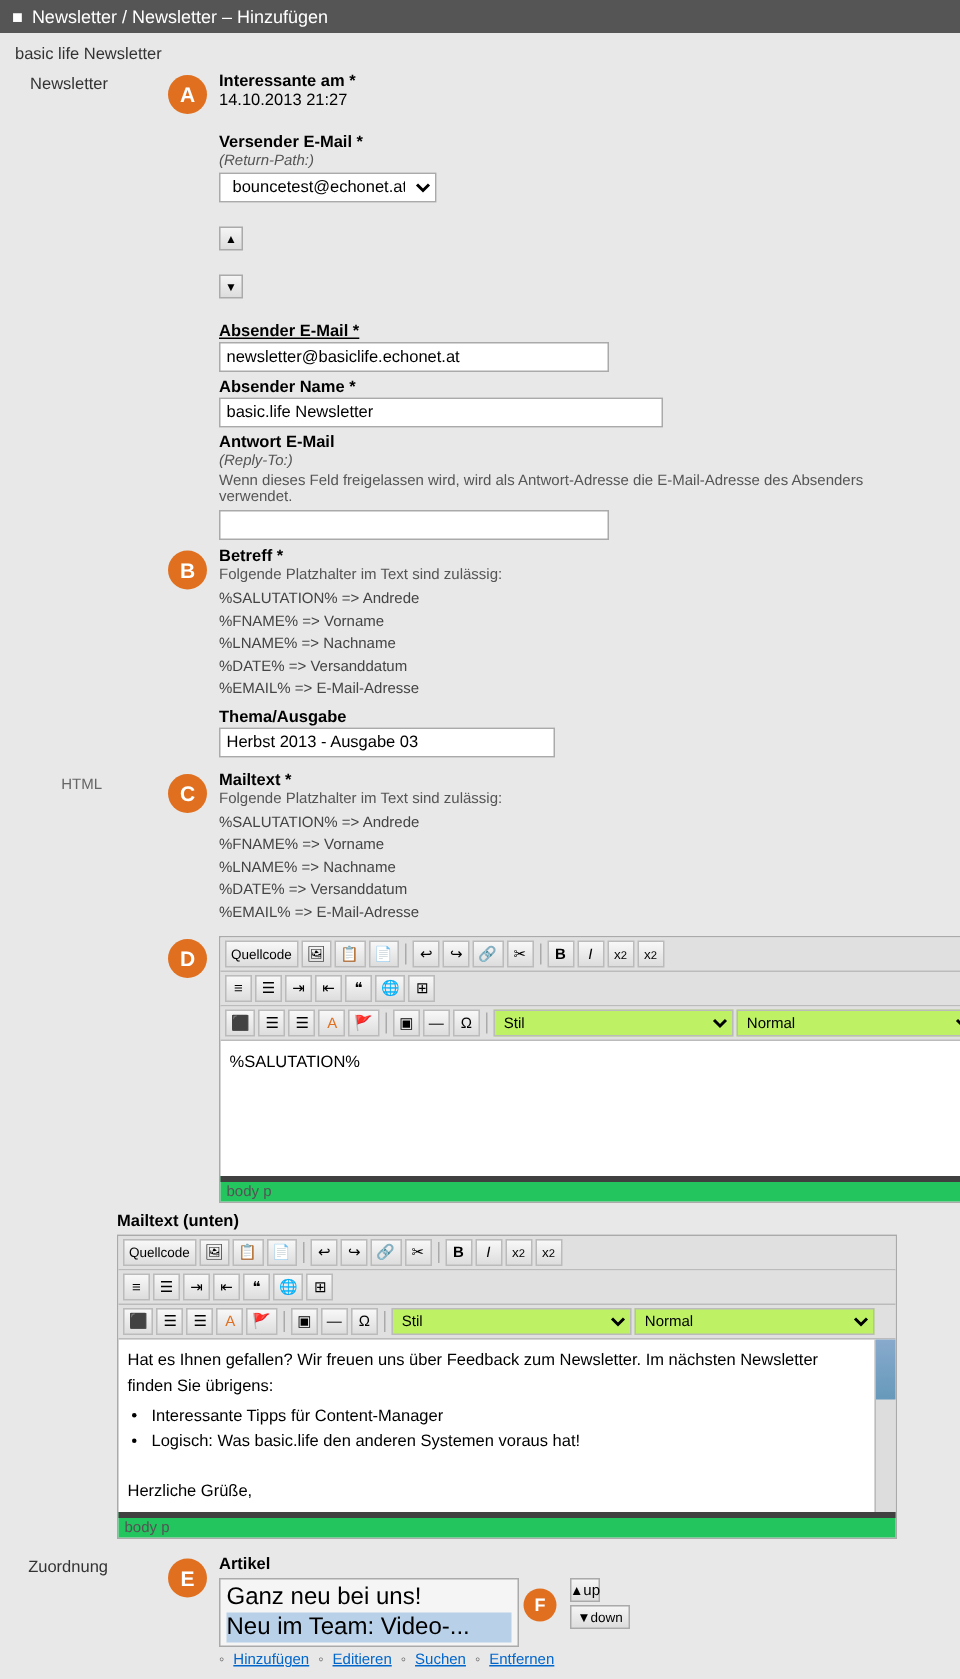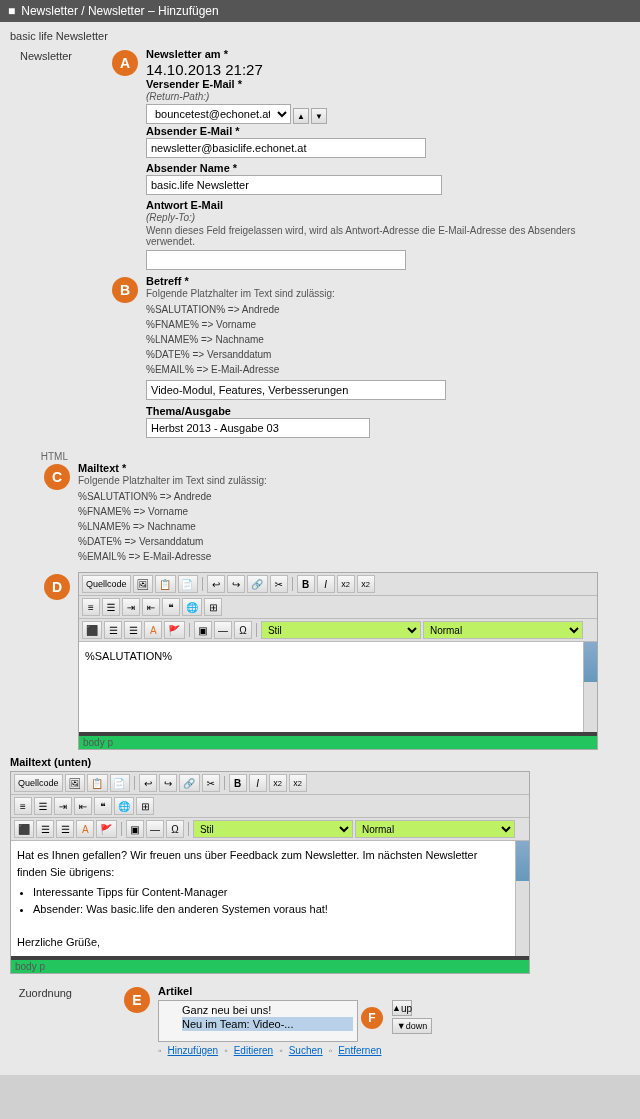--- a/index.html
+++ b/index.html
@@ -67,22 +67,23 @@
       font-size: 11px;
       padding: 2px 4px;
       width: 260px;
       height: 20px;
     }
     select {
       width: 160px;
     }
     .select-with-arrows {
       display: flex;
-      align-items: flex-end;
-      gap: 2px;
+      align-items: flex-start;
+      gap: 16px;
+      flex-direction: column;
     }
     .select-with-arrows select {
       width: 145px;
     }
     .arrow-btn {
       background: linear-gradient(to bottom, #f5f5f5, #ddd);
       border: 1px solid #aaa;
       width: 16px;
       height: 16px;
       font-size: 8px;
@@ -214,23 +215,22 @@
       border: 1px solid #aaa;
       background: #f5f5f5;
       width: 200px;
       font-size: 11px;
     }
     .zuordnung-list {
       padding: 2px 4px;
       min-height: 40px;
     }
     .zuordnung-item {
-      font-size: 11px;
+      font-size: 16px;
       padding: 1px 0;
-      margin-left: 19px;
     }
     .zuordnung-item.selected {
       background: #b8d0e8;
     }
     .up-down-btns {
       display: flex;
       flex-direction: column;
       gap: 2px;
       margin-left: 3px;
     }
@@ -281,36 +281,36 @@
       <span>Newsletter</span>
     </div>
     <div class="form-field-col">
 
       <div class="form-row-with-circle">
         <div class="circle-area">
           <div class="circle-label">A</div>
         </div>
         <div>
 
-          <div class="field-title">Newsletter am *</div>
-          <div style="font-size:15px;margin-bottom:0;">14.10.2013 21:27</div>
+          <div class="field-title">Interessante am *</div>
+          <div style="font-size:11px;margin-bottom:16px;">14.10.2013 21:27</div>
 
           <div class="field-title">Versender E-Mail *</div>
           <div class="field-subtitle">(Return-Path:)</div>
           <div class="select-with-arrows">
             <select>
               <option>bouncetest@echonet.at</option>
             </select>
             <button class="arrow-btn">▲</button>
             <button class="arrow-btn">▼</button>
           </div>
 
-          <div style="margin-top:1px;">
+          <div style="margin-top:16px;text-decoration:underline;">
             <div class="field-title">Absender E-Mail *</div>
-            <input type="text" value="newsletter@basiclife.echonet.at" style="width: 280px;">
+            <input type="text" value="newsletter@basiclife.echonet.at" style="width: 260px;">
           </div>
 
           <div style="margin-top:4px;">
             <div class="field-title">Absender Name *</div>
             <input type="text" style="width: 296px;" value="basic.life Newsletter">
           </div>
 
           <div style="margin-top:4px;">
             <div class="field-title">Antwort E-Mail</div>
             <div class="field-subtitle">(Reply-To:)</div>
@@ -327,34 +327,33 @@
         <div>
           <div class="field-title">Betreff *</div>
           <div class="field-desc">Folgende Platzhalter im Text sind zulässig:</div>
           <div class="placeholder-hints">
             %SALUTATION% =&gt; Andrede<br>
             %FNAME% =&gt; Vorname<br>
             %LNAME% =&gt; Nachname<br>
             %DATE% =&gt; Versanddatum<br>
             %EMAIL% =&gt; E-Mail-Adresse
           </div>
-          <input type="text" value="Video-Modul, Features, Verbesserungen" style="width: 300px;">
 
           
           <div style="margin-top:5px;">
             <div class="field-title">Thema/Ausgabe</div>
             <input type="text" value="Herbst 2013 - Ausgabe 03" style="width: 224px;">
           </div>
         </div>
       </div>
 
     </div>
   </div>
 
-  <div class="form-section" style="align-items:flex-start;margin-top:2px;flex-direction:column;">
+  <div class="form-section" style="align-items:flex-start;margin-top:2px;">
     <div class="form-label-col">
       <div class="html-label">HTML</div>
     </div>
     <div class="form-field-col">
       <div class="form-row-with-circle">
         <div class="circle-area">
           <div class="circle-label">C</div>
         </div>
         <div>
           <div class="field-title">Mailtext *</div>
@@ -505,40 +504,40 @@
                   </select>
                 </div>
               </div>
 
               <div class="editor-wrap">
                 <div class="editor-inner">
                   <div class="editor-content" contenteditable="true" style="">
                     <div>Hat es Ihnen gefallen? Wir freuen uns über Feedback zum Newsletter. Im nächsten Newsletter finden Sie übrigens:</div>
                     <ul style="margin-left:16px;margin-top:4px;">
                       <li>Interessante Tipps für Content-Manager</li>
-                      <li>Absender: Was basic.life den anderen Systemen voraus hat!</li>
+                      <li>Logisch: Was basic.life den anderen Systemen voraus hat!</li>
                     </ul>
                     <br>
                     <div>Herzliche Grüße,</div>
                   </div>
                 </div>
                 <div class="scrollbar-mock">
                   <div class="scrollbar-thumb"></div>
                 </div>
               </div>
               <div class="editor-status">body p</div>
             </div>
           </div>
         </div>
       </div>
 
     </div>
   </div>
 
-  <div class="form-section" style="margin-top:6px;align-items:flex-start;gap:12px;">
+  <div class="form-section" style="margin-top:6px;align-items:flex-start;">
     <div class="form-label-col">
       <span>Zuordnung</span>
     </div>
     <div class="form-field-col">
 
       <div class="form-row-with-circle">
         <div class="circle-area">
           <div class="circle-label">E</div>
         </div>
         <div>

